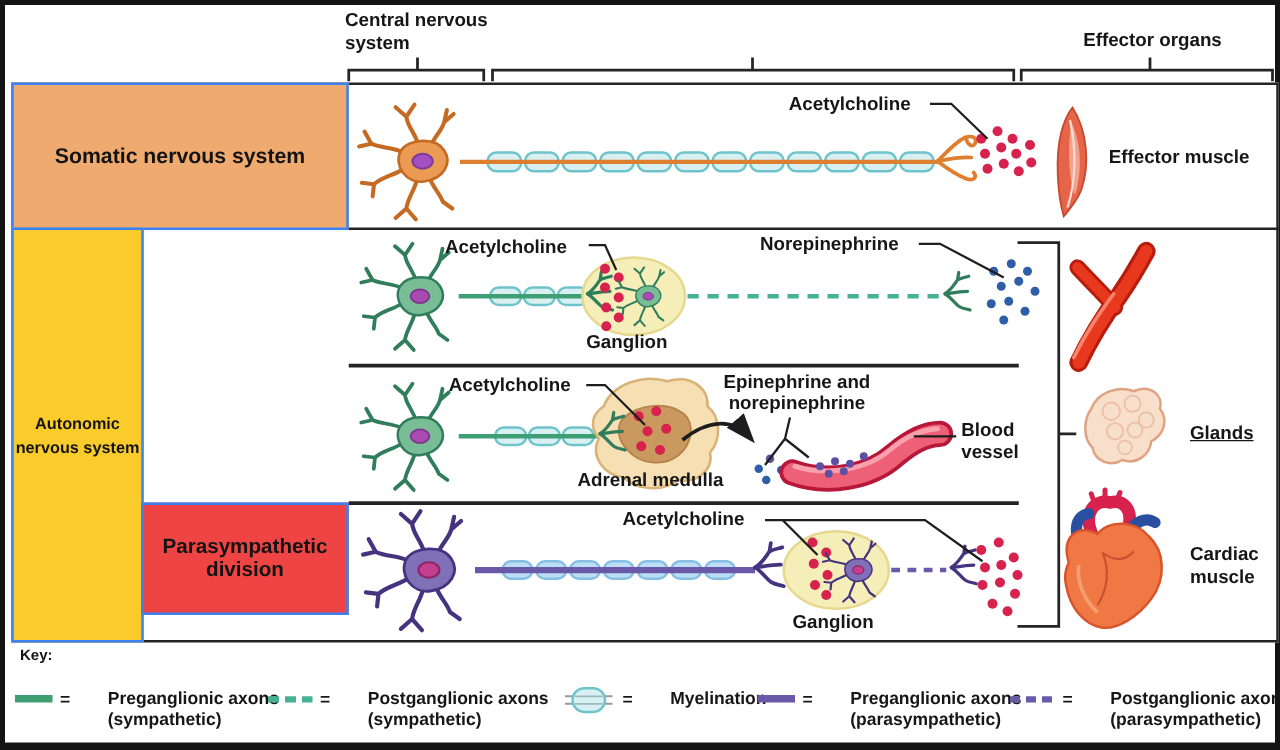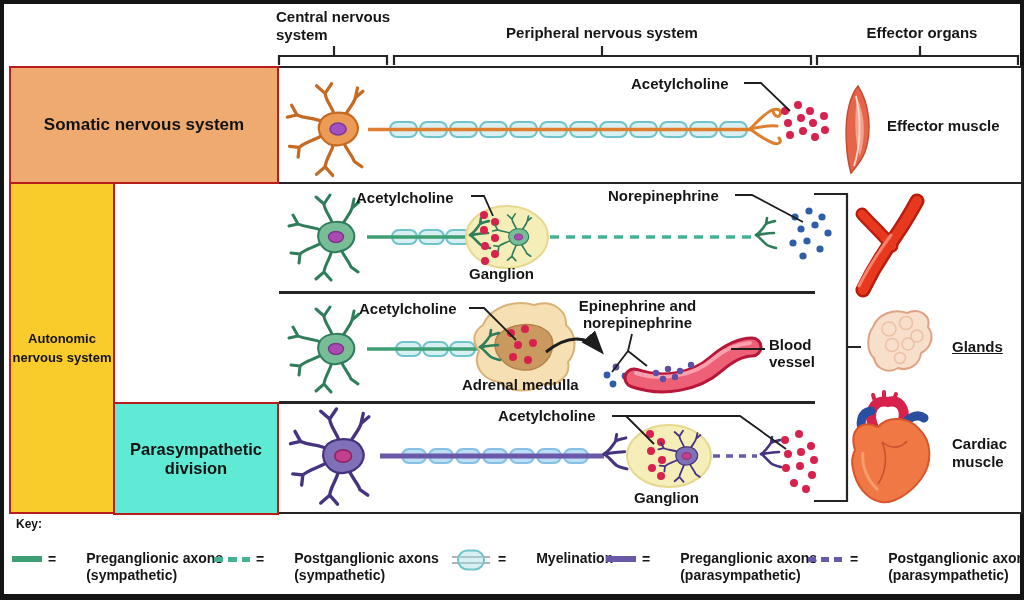--- a/index.html
+++ b/index.html
@@ -1,20 +1,20 @@
 <!DOCTYPE html>
 <html><head>
 <meta charset="utf-8">
 <style>
   html,body{margin:0;padding:0;background:#141414;}
   #stage{position:relative;width:1024px;height:600px;background:#141414;overflow:hidden;
          font-family:"Liberation Sans",sans-serif;}
   #canvas{position:absolute;left:4px;top:4px;width:1016px;height:590px;background:#ffffff;}
   
-  .box{position:absolute;box-sizing:border-box;border:2px solid #b91c1c;z-index:1;
+  .box{position:absolute;box-sizing:border-box;border:2px solid #3b82f6;z-index:1;
        display:flex;align-items:center;justify-content:center;text-align:center;
        font-weight:bold;color:#131313;}
   #tableFrame{position:absolute;left:5px;top:62px;width:1014px;height:448px;
        box-sizing:border-box;border:2px solid #242424;z-index:1;background:#fff;}
   .divline{position:absolute;background:#242424;z-index:2;}
   
   #art{position:absolute;left:0;top:0;z-index:3;pointer-events:none;}
   
   .lbl{position:absolute;z-index:4;font-weight:bold;font-size:15px;line-height:18px;
        color:#161616;white-space:nowrap;}
@@ -36,21 +36,21 @@
  <div id="canvas">
 
   <div id="tableFrame"></div>
 
   <div class="box" style="left:5px;top:62px;width:270px;height:118px;background:#efaa70;font-size:17px;">
     <span>Somatic nervous system</span>
   </div>
   <div class="box" style="left:5px;top:178px;width:106px;height:332px;background:#f9cb2b;font-size:13px;line-height:19px;">
     <span>Autonomic nervous system</span>
   </div>
-  <div class="box" style="left:109px;top:398px;width:166px;height:113px;background:#5eead4;font-size:16.5px;line-height:19px;">
+  <div class="box" style="left:109px;top:398px;width:166px;height:90px;background:#ef4444;font-size:16.5px;line-height:19px;">
     <span>Parasympathetic division</span>
   </div>
 
   <div class="divline" style="left:275px;top:177.5px;width:744px;height:2.5px;"></div>
   <div class="divline" style="left:275px;top:287px;width:536px;height:2.5px;"></div>
   <div class="divline" style="left:275px;top:397px;width:536px;height:2.5px;"></div>
 
   <svg id="art" width="1024" height="600" viewBox="0 0 1024 600">
     <defs>
       <g id="neuron">
@@ -278,21 +278,20 @@
       <path d="M467,192 L480,192 L489,212"></path>
       <path d="M731,191 L748,191 L799,218"></path>
       <path d="M465,304 L480,304 L512,336"></path>
       <path d="M628,330 L624,347 M624,347 L608,368 M624,347 L643,362"></path>
       <path d="M727,345 L761,345"></path>
       <path d="M608,412 L622,412 M622,412 L650,440 M622,412 L736,412 L782,445"></path>
     </g>
   </svg>
 
   <div class="lbl wrap" style="left:272px;top:4px;width:132px;">Central nervous system</div>
-  <div class="lbl ctr" style="left:468px;top:20px;width:260px;">Peripheral nervous system</div>
   <div class="lbl ctr" style="left:838px;top:20px;width:160px;text-align:center;">Effector organs</div>
 
   <div class="lbl" style="left:627px;top:71px;">Acetylcholine</div>
   <div class="lbl" style="left:883px;top:113px;">Effector muscle</div>
 
   <div class="lbl" style="left:352px;top:185px;">Acetylcholine</div>
   <div class="lbl" style="left:604px;top:183px;">Norepinephrine</div>
   <div class="lbl" style="left:465px;top:261px;">Ganglion</div>
 
   <div class="lbl" style="left:355px;top:296px;">Acetylcholine</div>

